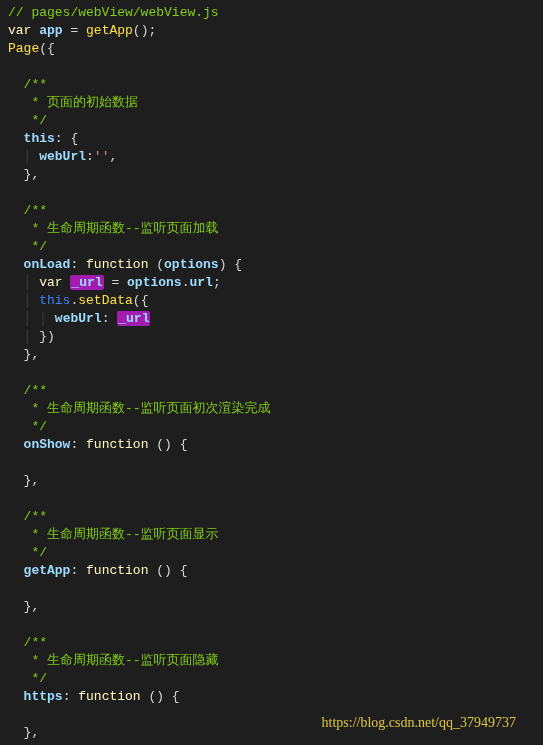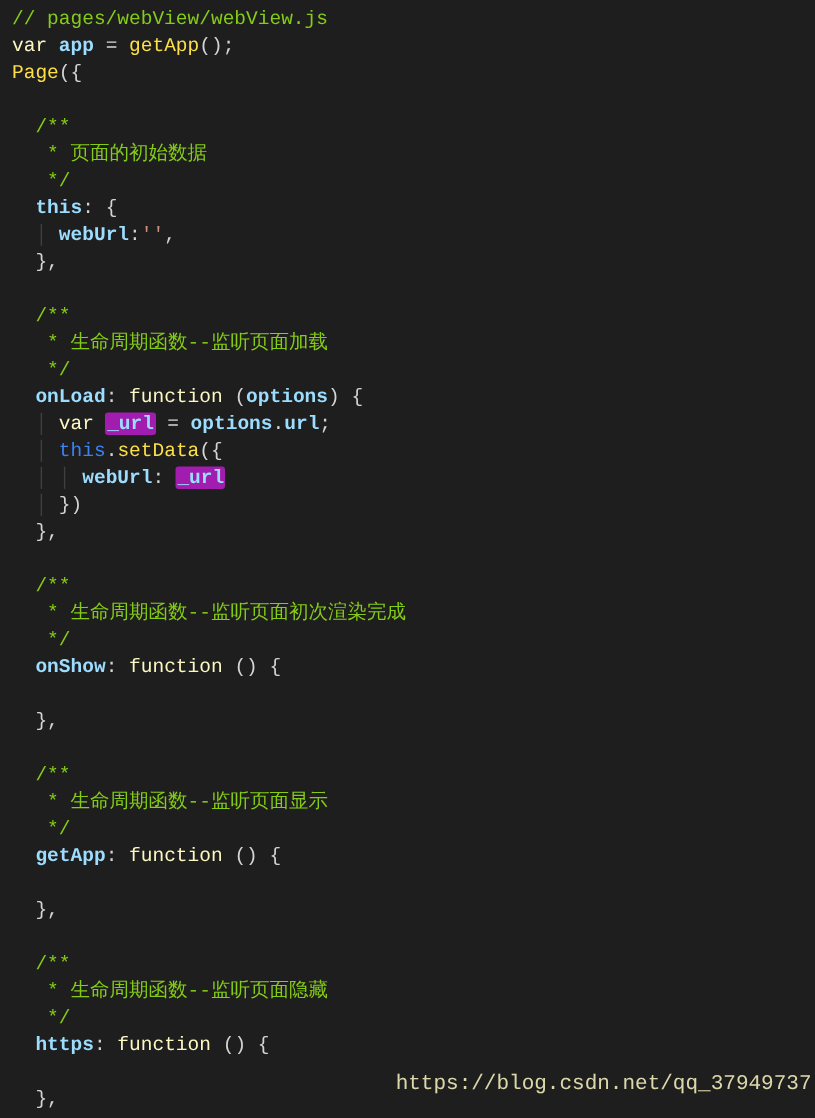--- a/index.html
+++ b/index.html
@@ -24,24 +24,24 @@
   .c-keyword   { color: #fef9c3; }
   .c-func      { color: #fde047; }
   .c-ident     { color: #9cdcfe; font-weight: bold; }
   .c-plain     { color: #d4d4d4; }
   .c-string    { color: #ce9178; }
   .c-this      { color: #3b82f6; }
   .hl          { background: #a21caf; border-radius: 2px; padding: 0 1px; }
   .guide       { color: #404040; }
   .watermark {
     position: absolute;
-    right: 2px;
+    right: 27px;
     bottom: 14px;
-    color: #fef9c3;
-    font-family: Liberation Mono, monospace;
+    color: #fde047;
+    font-family: Liberation Serif, serif;
     font-size: 14px;
     opacity: 0.85;
     pointer-events: none;
   }
 </style>
 </head>
 <body>
 
 <pre class="code"><span class="c-comment">// pages/webView/webView.js</span>
 <span class="c-keyword">var</span><span class="c-ident"> app </span><span class="c-plain">= </span><span class="c-func">getApp</span><span class="c-plain">();</span>

